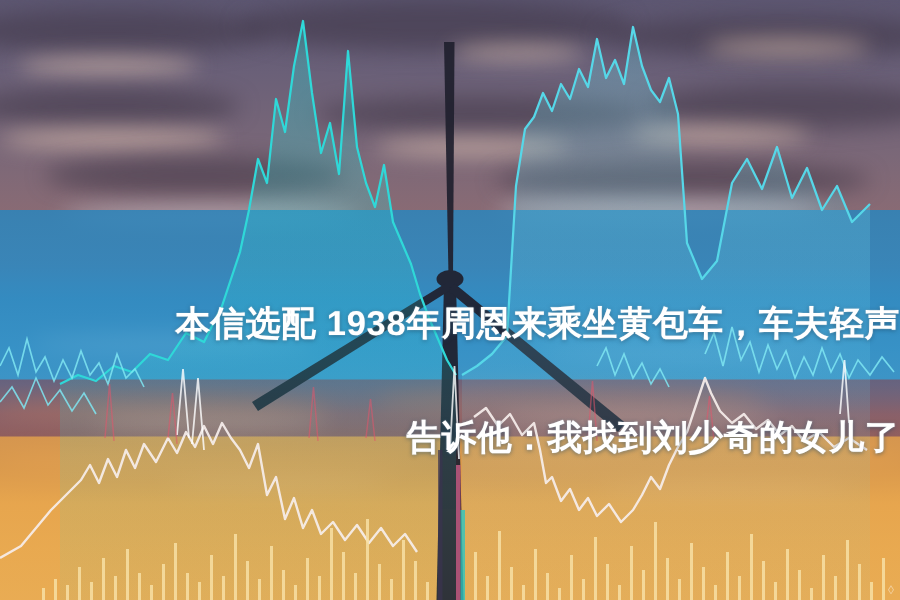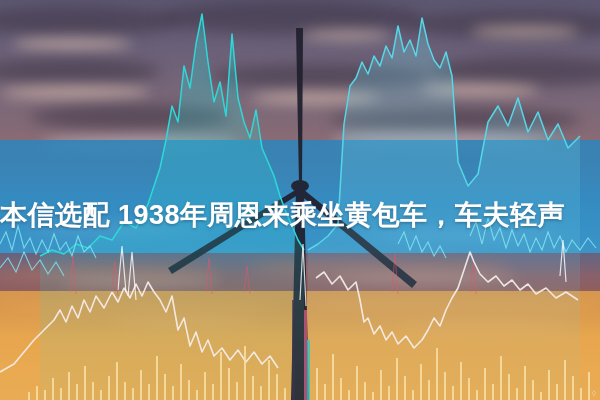--- a/index.html
+++ b/index.html
@@ -58,23 +58,23 @@
 
   
   #turbine{pointer-events:none;}
 
   
   .chartsvg{position:absolute;left:0;top:0;}
 
   
   #headline{
     position:absolute;left:0;top:158px;width:600px;
-    text-align:left;
+    text-align:right;
     color:#ffffff;
-    font-size:27px;
+    font-size:23px;
     font-weight:bold;
     line-height:38px;
     letter-spacing:.5px;
     text-shadow:0 1px 3px rgba(20,60,90,.55), 0 0 1px rgba(255,255,255,.6);
     white-space:pre-line;
   }
   #headline .ln{display:block;}
   #wm{
     position:absolute;right:4px;bottom:2px;
     color:rgba(255,255,255,.45);
@@ -279,16 +279,17 @@
 
     <g>
       <rect x="304" y="310" width="3" height="90" fill="#d4608c" opacity=".75"></rect>
       <rect x="307" y="340" width="3" height="60" fill="#2fc6bf" opacity=".8"></rect>
       <rect x="292" y="300" width="3" height="100" fill="#3a3350" opacity=".7"></rect>
     </g>
   </svg>
 
   <div id="headline">
     <span class="ln">本信选配 1938年周恩来乘坐黄包车，车夫轻声</span>
+    <span class="ln">告诉他：我找到刘少奇的女儿了</span>
   </div>
 
   <div id="wm">◊</div>
 </div>
 
 </body></html>

